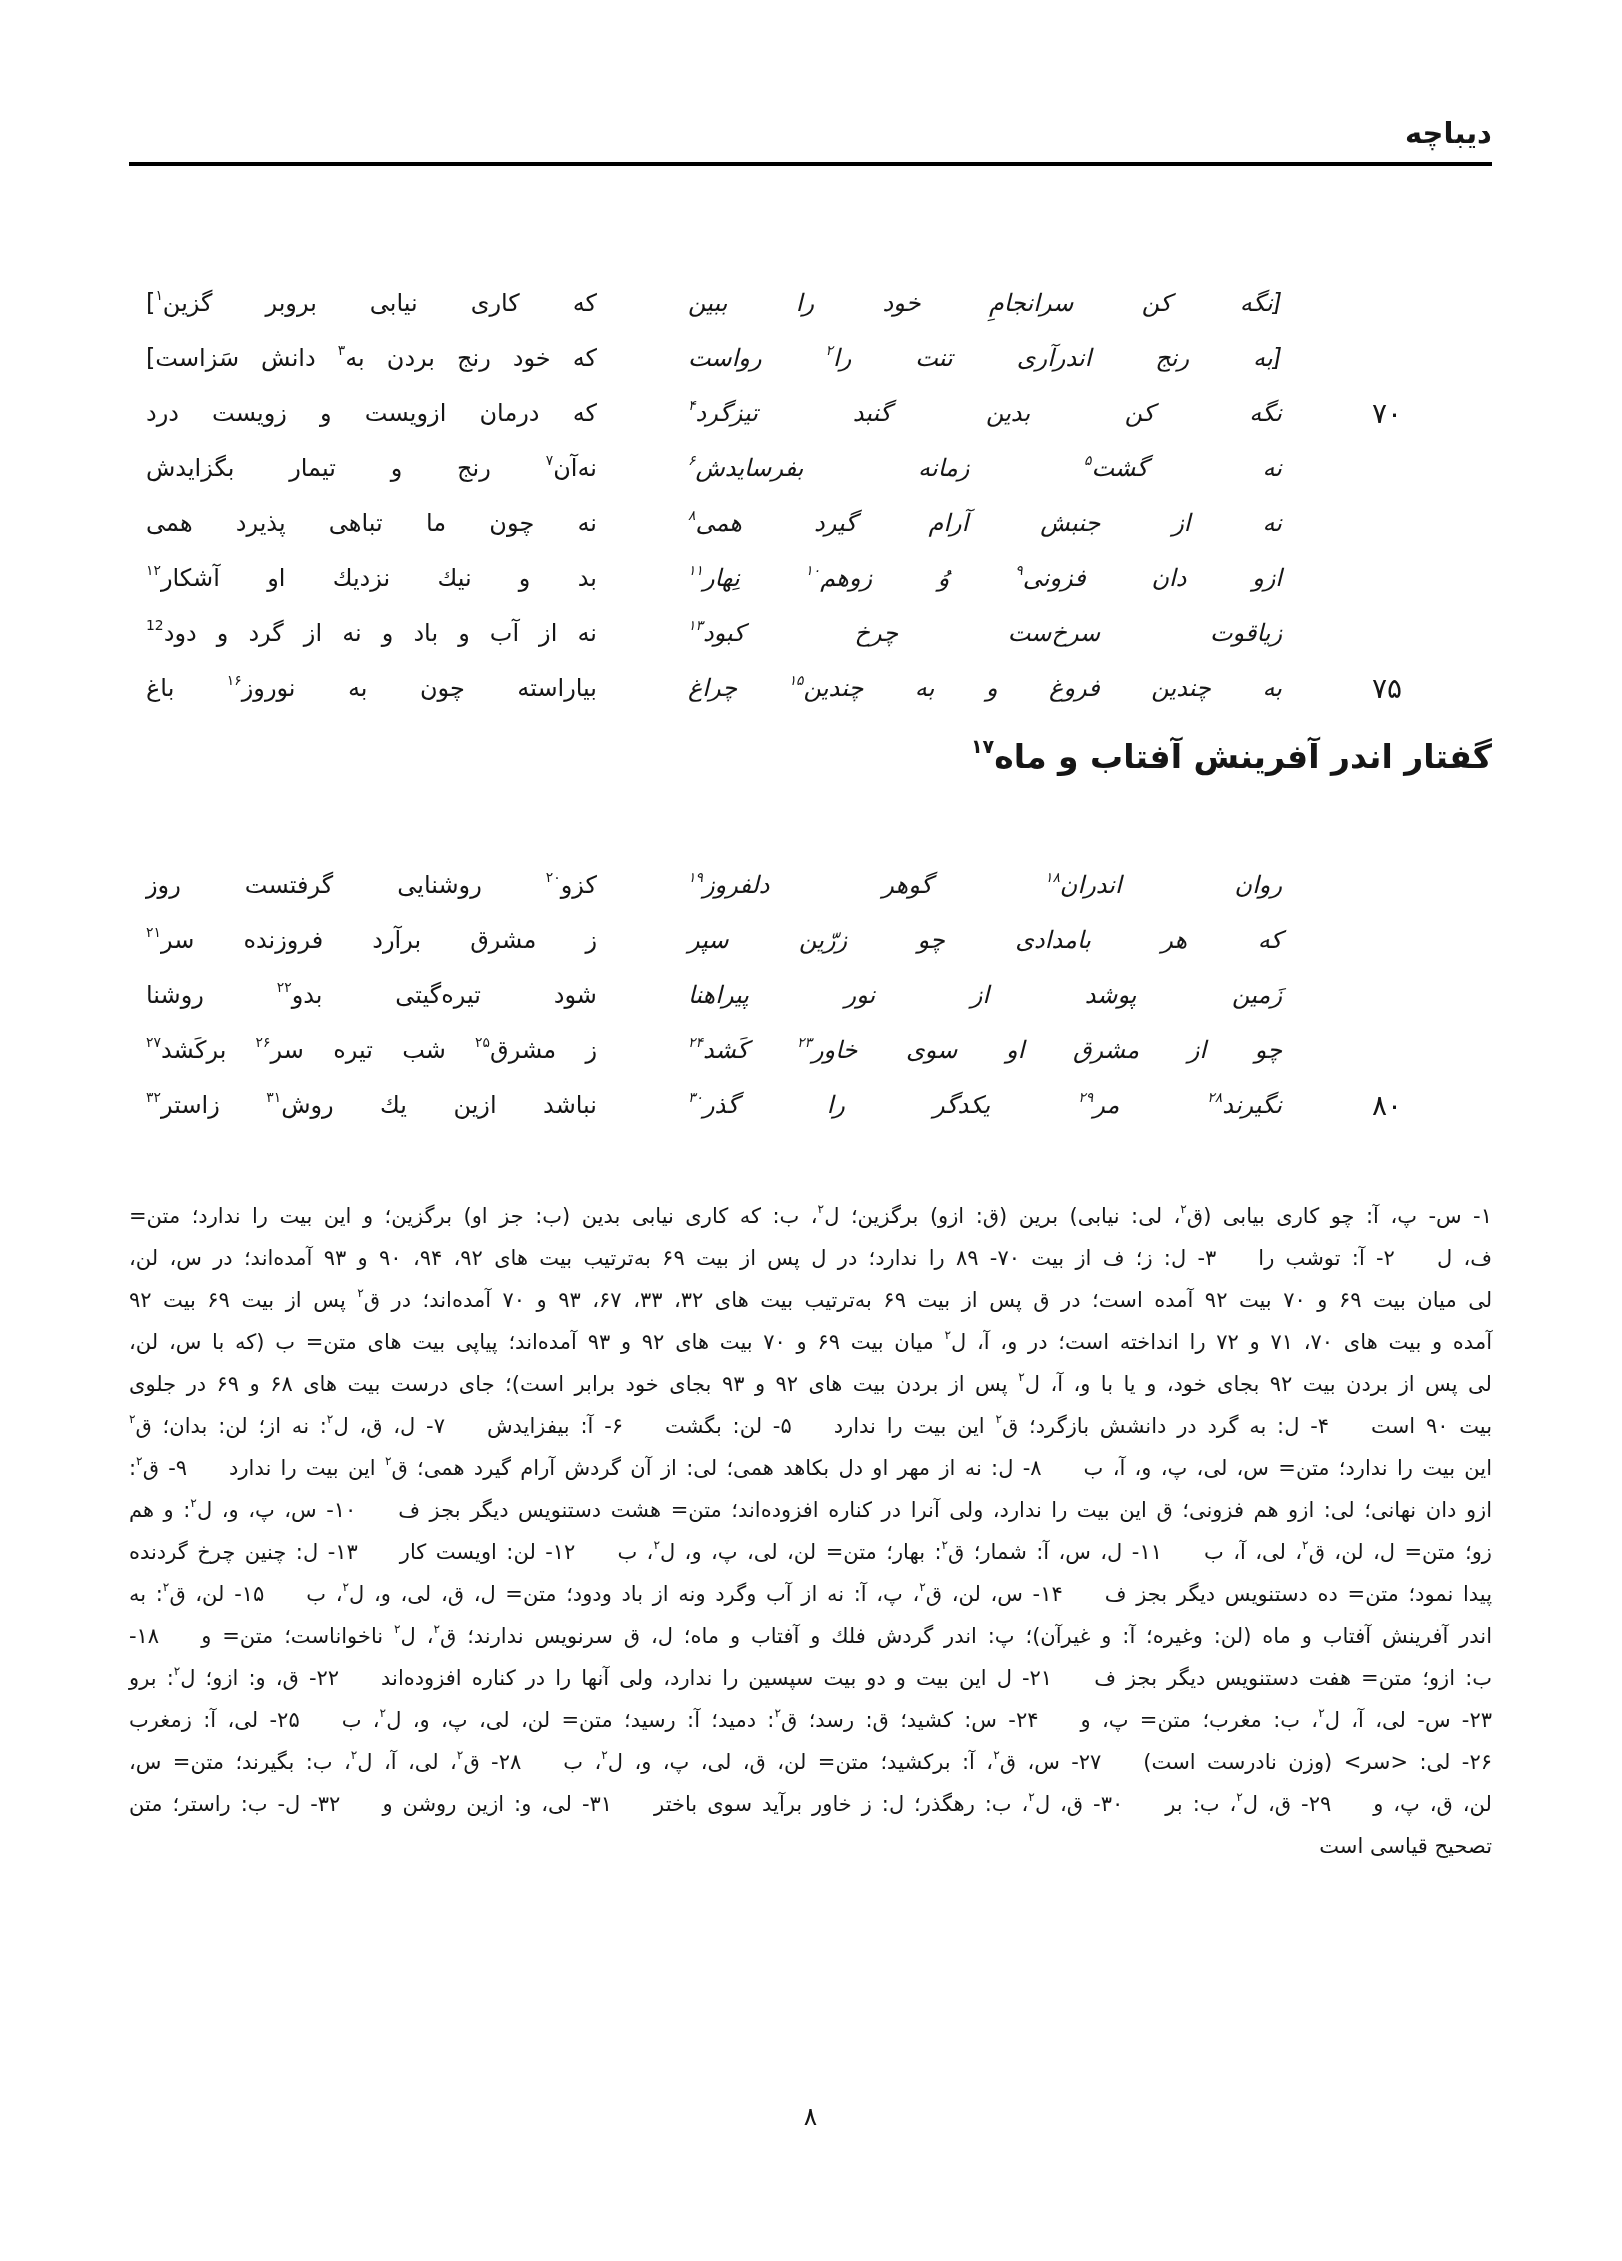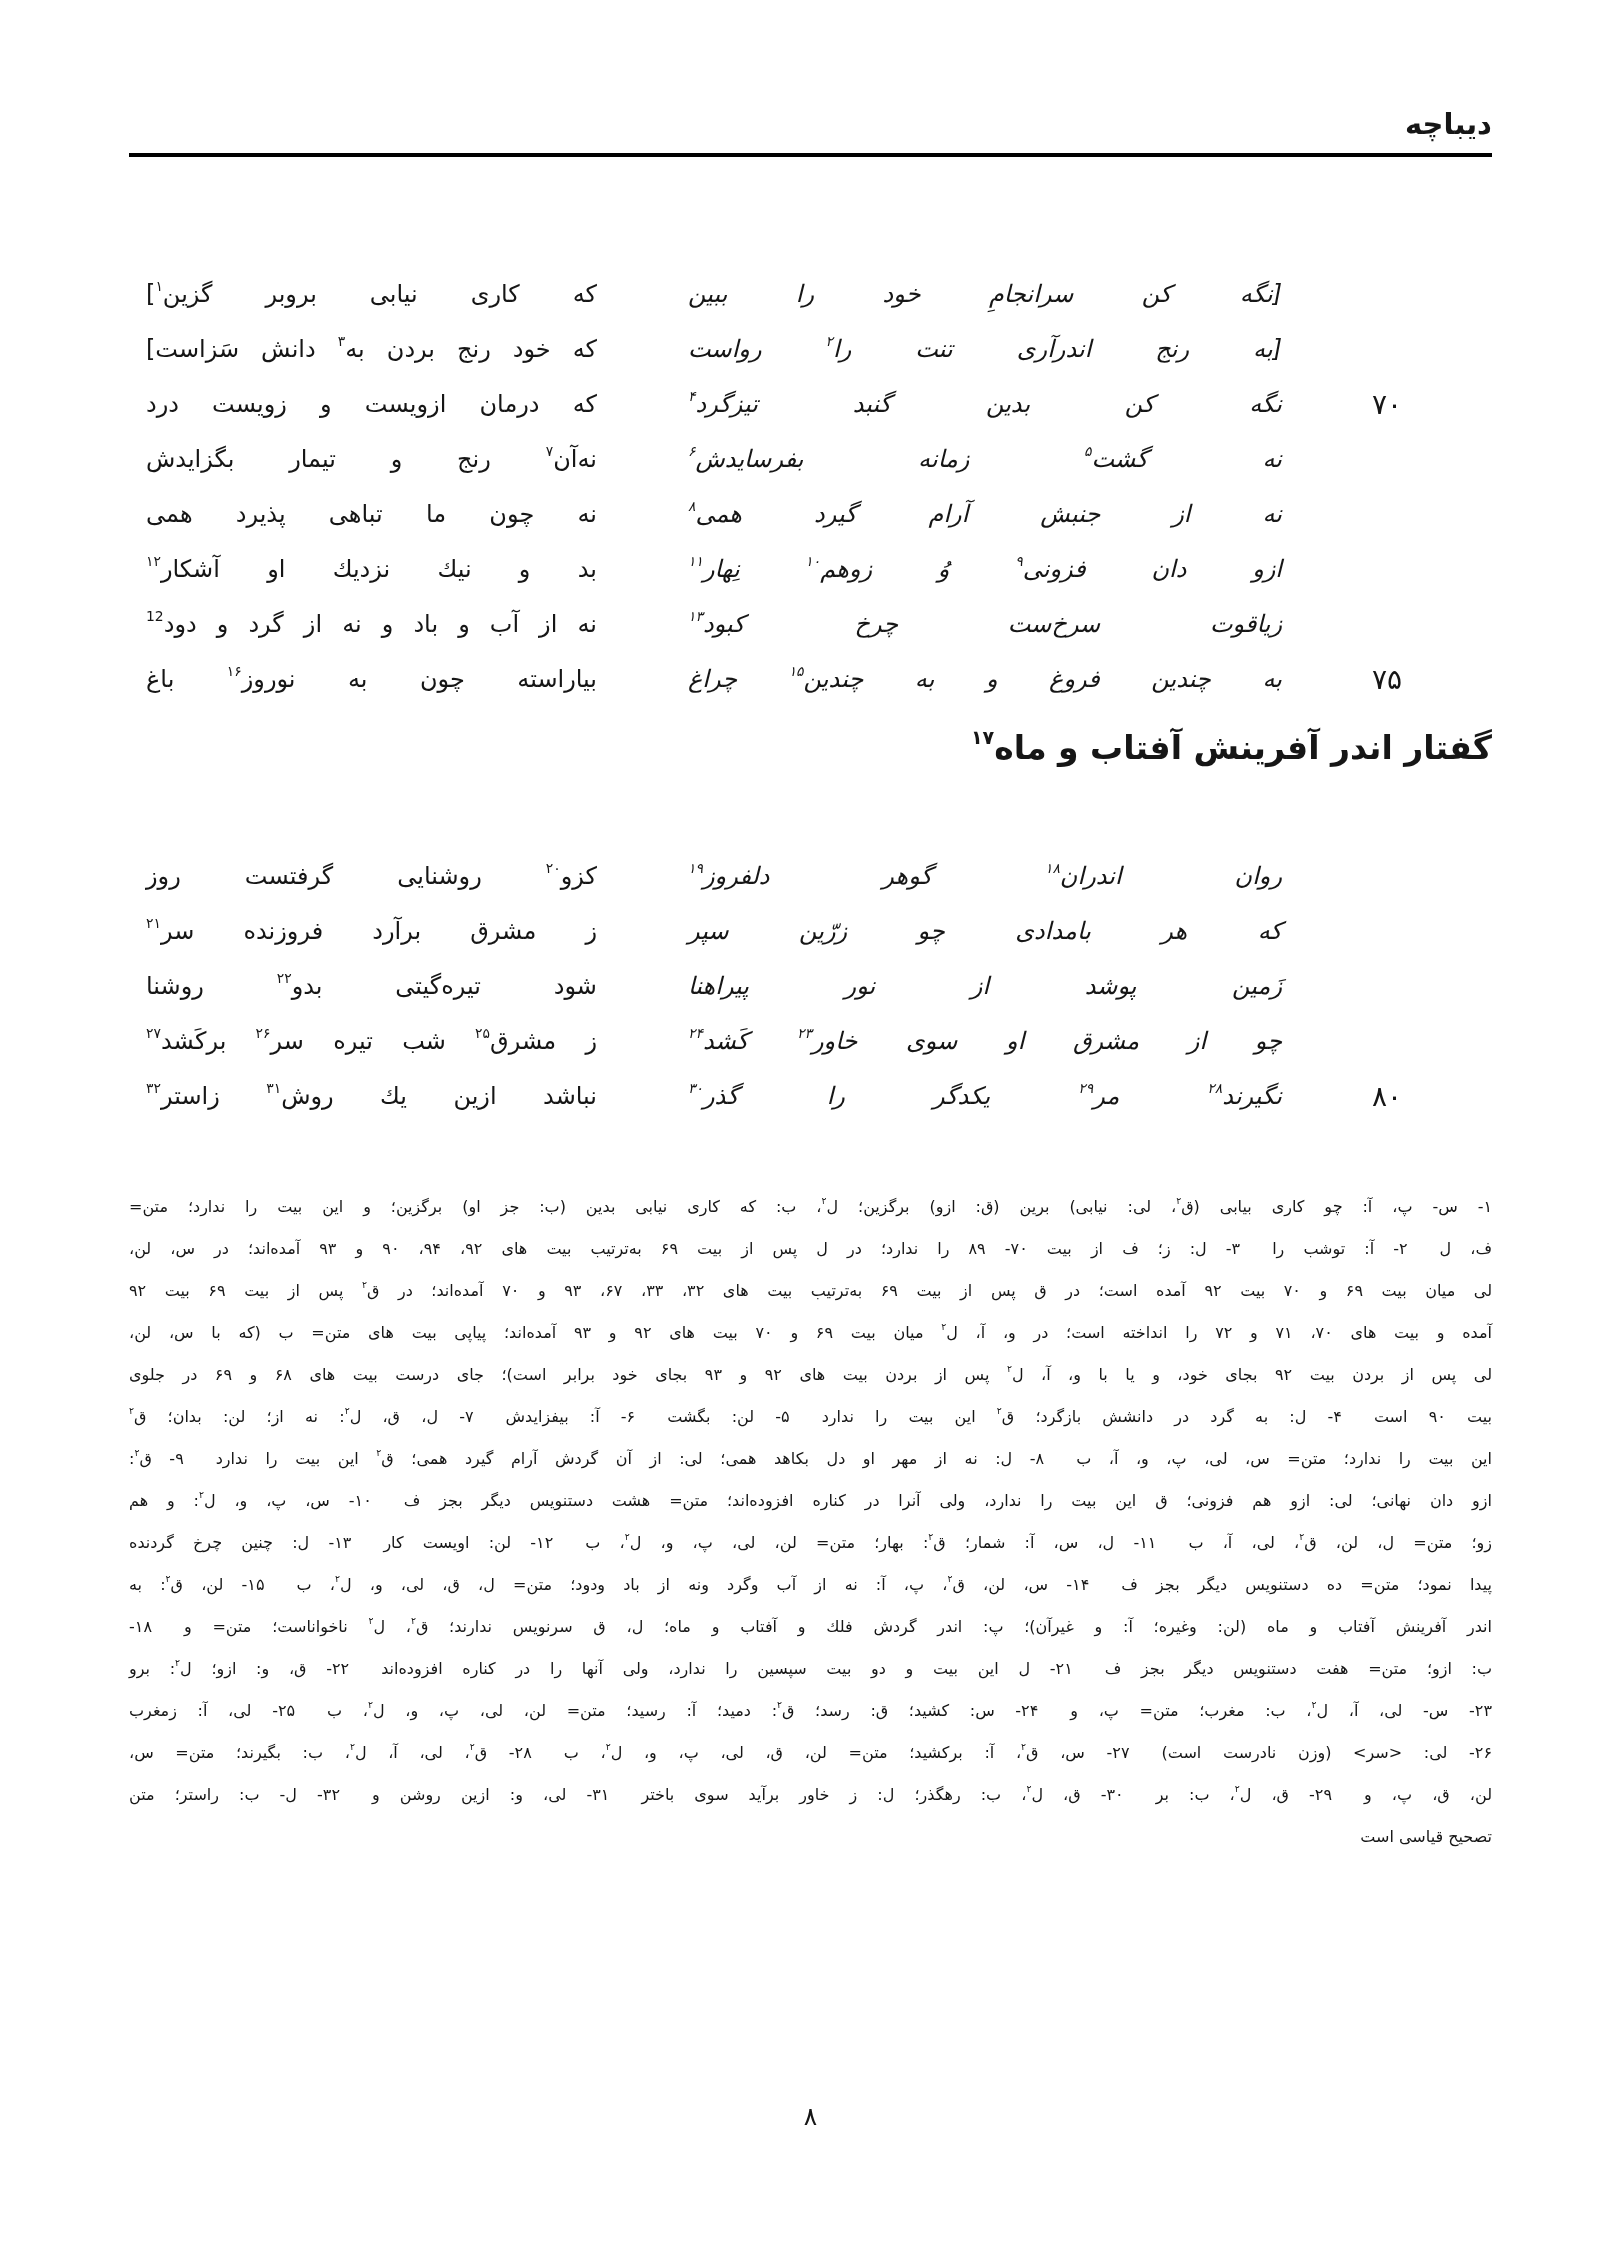--- a/index.html
+++ b/index.html
@@ -3,21 +3,21 @@
 <meta charset="utf-8">
 <style>
   html,body{margin:0;padding:0;background:#ffffff;}
   .sheet{
     position:relative;
     width:1623px;height:2261px;
     background:#ffffff;color:#161616;
     direction:rtl;
     font-family:"DejaVu Sans",sans-serif;
     box-sizing:border-box;
-    padding:4px 130px;
+    padding:13px 130px;
     overflow:hidden;
   }
   .header-word{
     padding-top:105px;
     text-align:right;
     font-size:29px;font-weight:bold;
     line-height:1.1;
   }
   .header-rule{
     margin-top:12.6px;height:3.5px;background:#000;
@@ -36,21 +36,21 @@
   .spacer{width:91px;flex:0 0 91px;}
   .hemi.l{width:451px;flex:0 0 451px;}
   .section-heading{
     margin-top:21px;
     text-align:right;
     font-size:33px;font-weight:bold;
     line-height:1.2;
   }
   .footnotes{
     margin-top:62px;
-    font-size:16px;
+    font-size:21px;
   }
   .fline{
     line-height:42px;
     text-align:justify;
     text-align-last:justify;
     white-space:normal;
   }
   .fline.last{text-align-last:right;}
   sup{
     font-size:0.58em;

